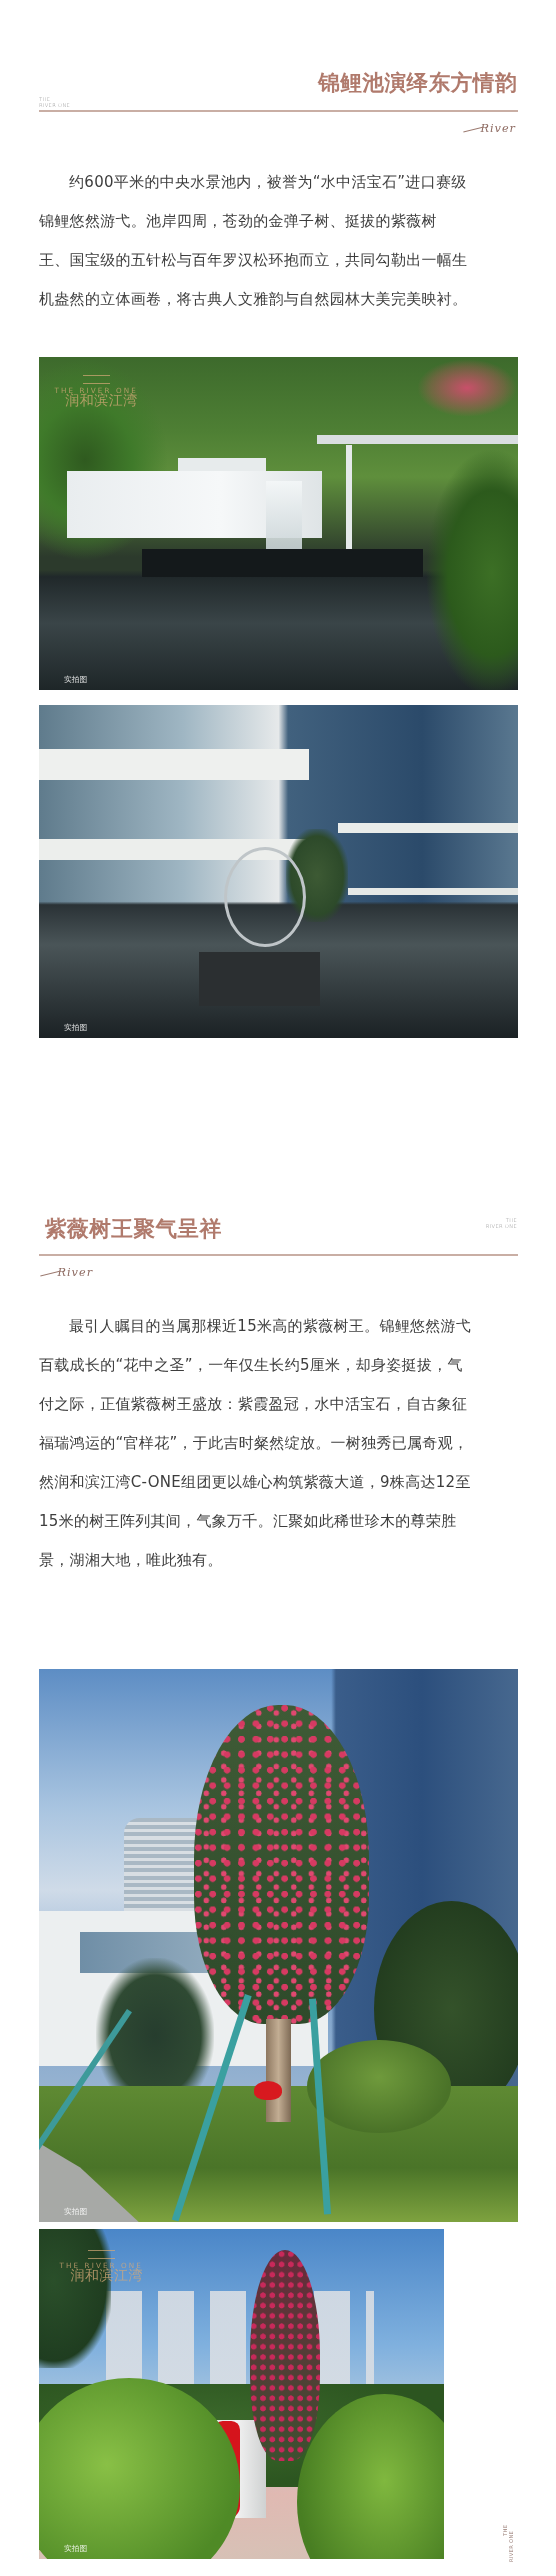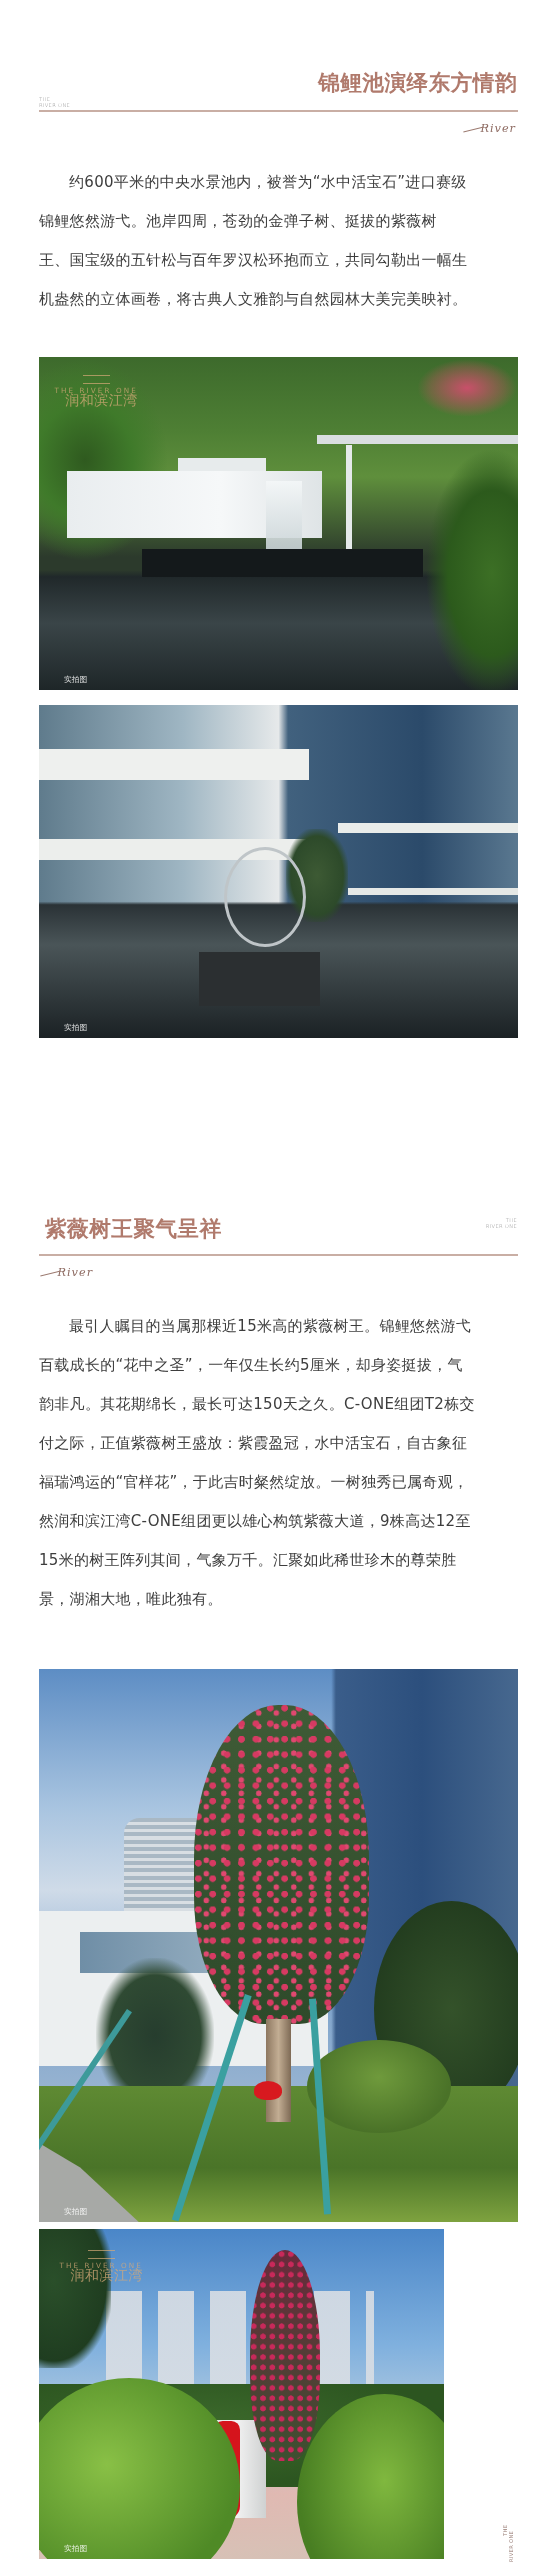--- a/index.html
+++ b/index.html
@@ -152,21 +152,20 @@
   <span>RIVER ONE</span>
 </div>
 <div class="abs rule" style="left:39px; top:1254px; width:479px;"></div>
 <div class="abs script" style="left:40px; top:1266px;">
   <span class="swash"></span><span>River</span>
 </div>
 
 <div class="abs para" style="left:39px; top:1307px;">
   <span class="line indent">最引人瞩目的当属那棵近15米高的紫薇树王。锦鲤悠然游弋</span>
   <span class="line">百载成长的“花中之圣”，一年仅生长约5厘米，却身姿挺拔，气</span>
-  <span class="line">韵非凡。其花期绵长，最长可达150天之久。C-ONE组团T2栋交</span>
   <span class="line">付之际，正值紫薇树王盛放：紫霞盈冠，水中活宝石，自古象征</span>
   <span class="line">福瑞鸿运的“官样花”，于此吉时粲然绽放。一树独秀已属奇观，</span>
   <span class="line">然润和滨江湾C-ONE组团更以雄心构筑紫薇大道，9株高达12至</span>
   <span class="line">15米的树王阵列其间，气象万千。汇聚如此稀世珍木的尊荣胜</span>
   <span class="line">景，湖湘大地，唯此独有。</span>
 </div>
 
 <div class="photo p3" style="left:39px; top:1669px; width:479px; height:553px;">
   <div class="tower"></div>
   <div class="lowbldg"></div>

